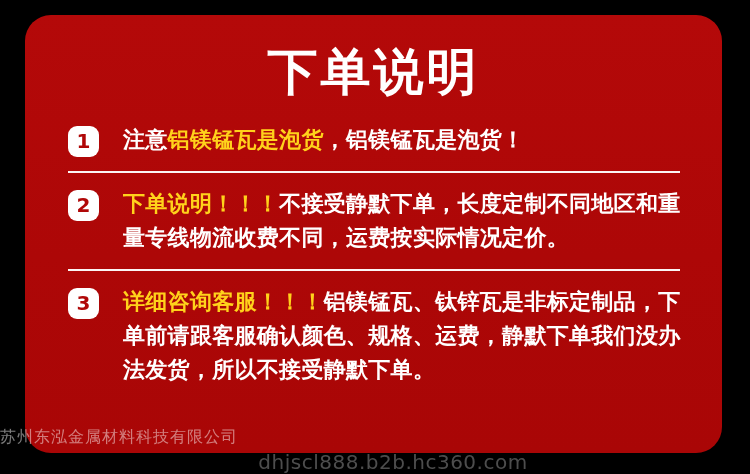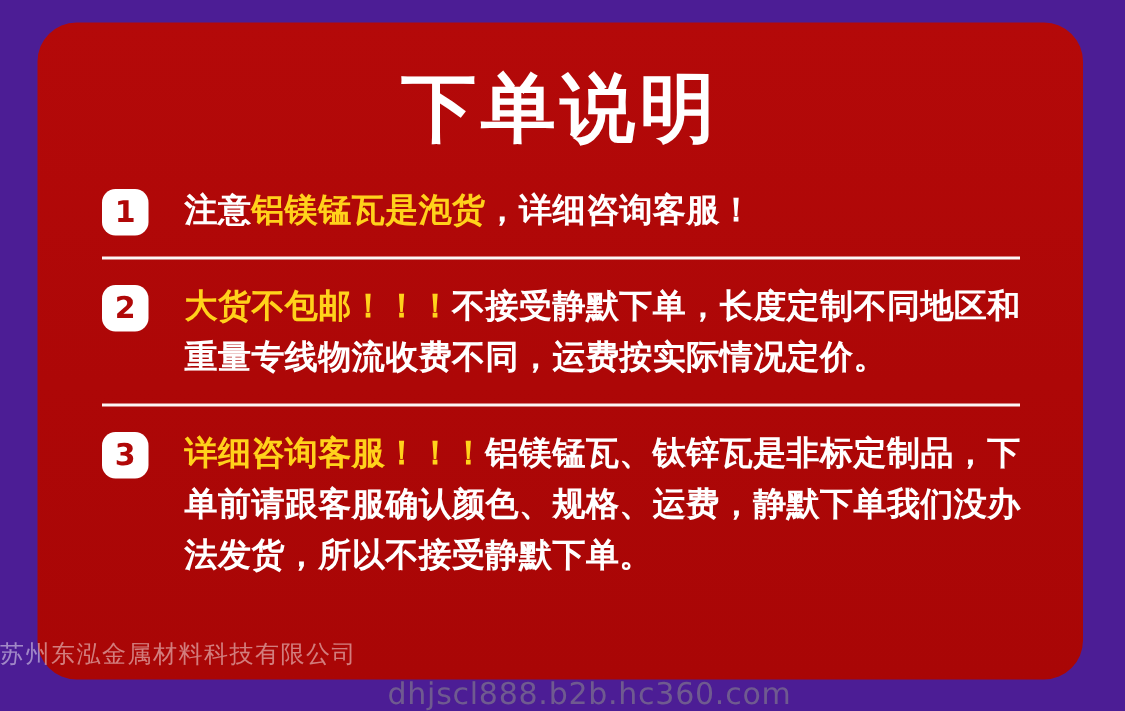--- a/index.html
+++ b/index.html
@@ -12,21 +12,21 @@
     background: #ffffff;
     font-family: "Liberation Sans", "DejaVu Sans", sans-serif;
     overflow: hidden;
     position: relative;
   }
 
   #stage {
     position: relative;
     width: 750px;
     height: 474px;
-    background: #4c1d95;
+    background: #000000;
   }
 
   
   #panel {
     position: absolute;
     left: 25px;
     top: 15px;
     width: 697px;
     height: 438px;
     background: #b00808;
@@ -148,28 +148,28 @@
 <div id="stage">
 
   <div id="panel">
 
     <div id="title">下单说明</div>
 
     <div id="notes">
 
       <div class="note">
         <div class="note-badge">1</div>
-        <div class="note-text"><span>注意</span><span class="hl">铝镁锰瓦是泡货</span><span>，详细咨询客服！</span></div>
+        <div class="note-text"><span>注意</span><span class="hl">铝镁锰瓦是泡货</span><span>，铝镁锰瓦是泡货！</span></div>
       </div>
 
       <div class="divider"></div>
 
       <div class="note">
         <div class="note-badge">2</div>
-        <div class="note-text"><span class="hl">大货不包邮！！！</span><span>不接受静默下单，长度定制不同地区和重量专线物流收费不同，运费按实际情况定价。</span></div>
+        <div class="note-text"><span class="hl">下单说明！！！</span><span>不接受静默下单，长度定制不同地区和重量专线物流收费不同，运费按实际情况定价。</span></div>
       </div>
 
       <div class="divider"></div>
 
       <div class="note">
         <div class="note-badge">3</div>
         <div class="note-text"><span class="hl">详细咨询客服！！！</span><span>铝镁锰瓦、钛锌瓦是非标定制品，下单前请跟客服确认颜色、规格、运费，静默下单我们没办法发货，所以不接受静默下单。</span></div>
       </div>
 
     </div>

